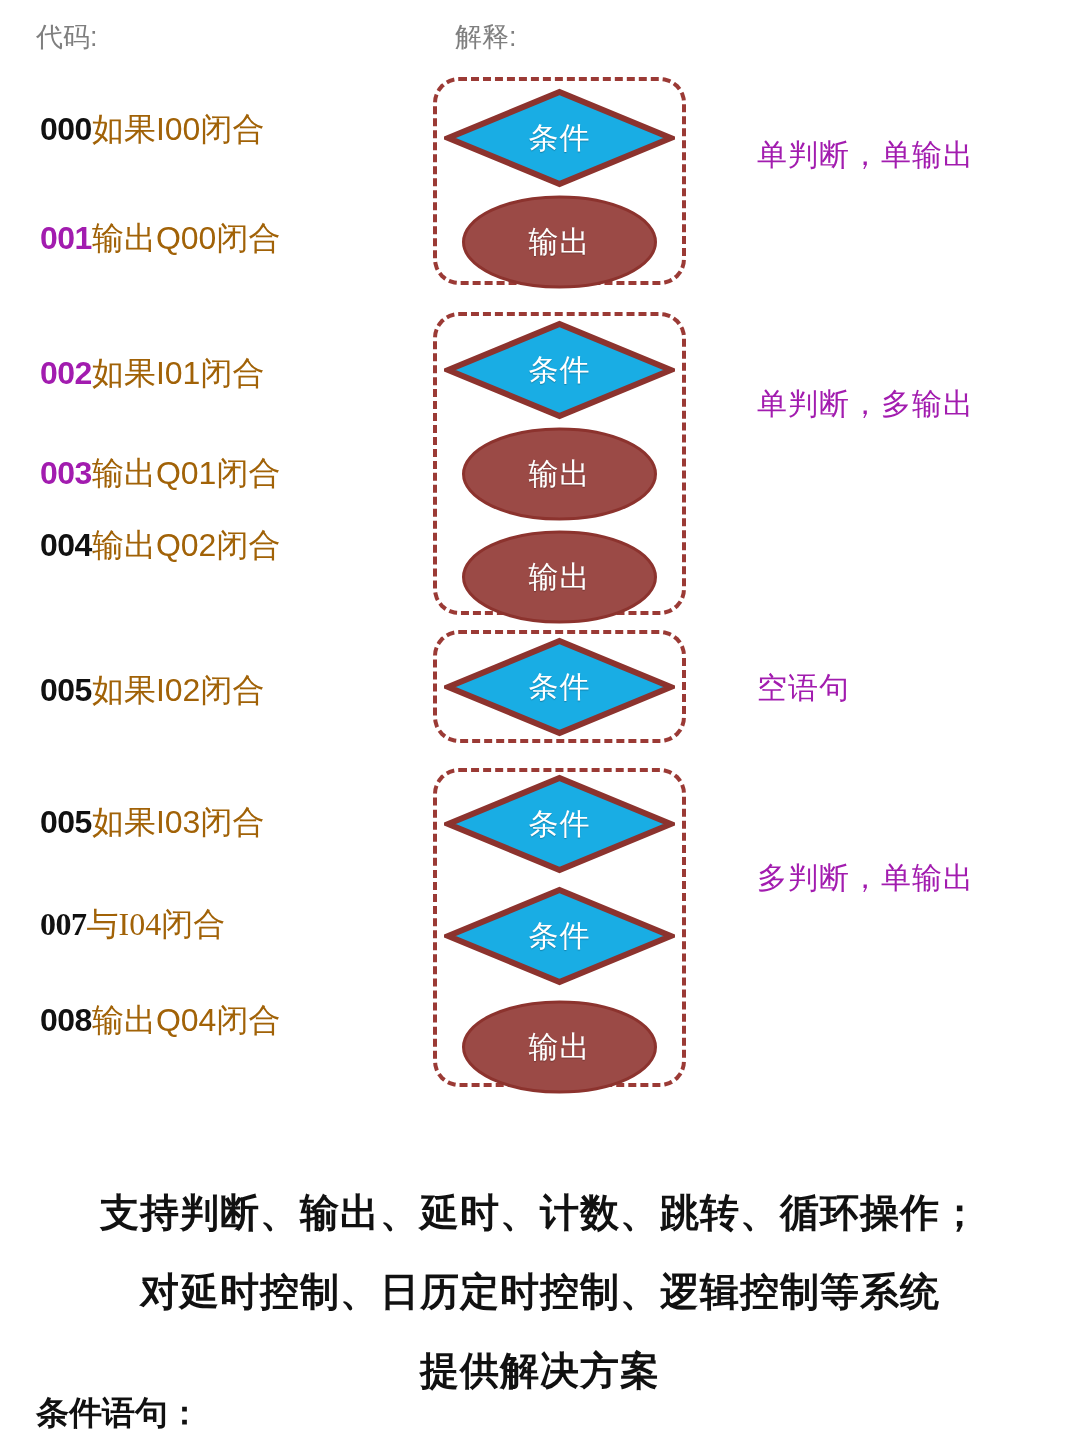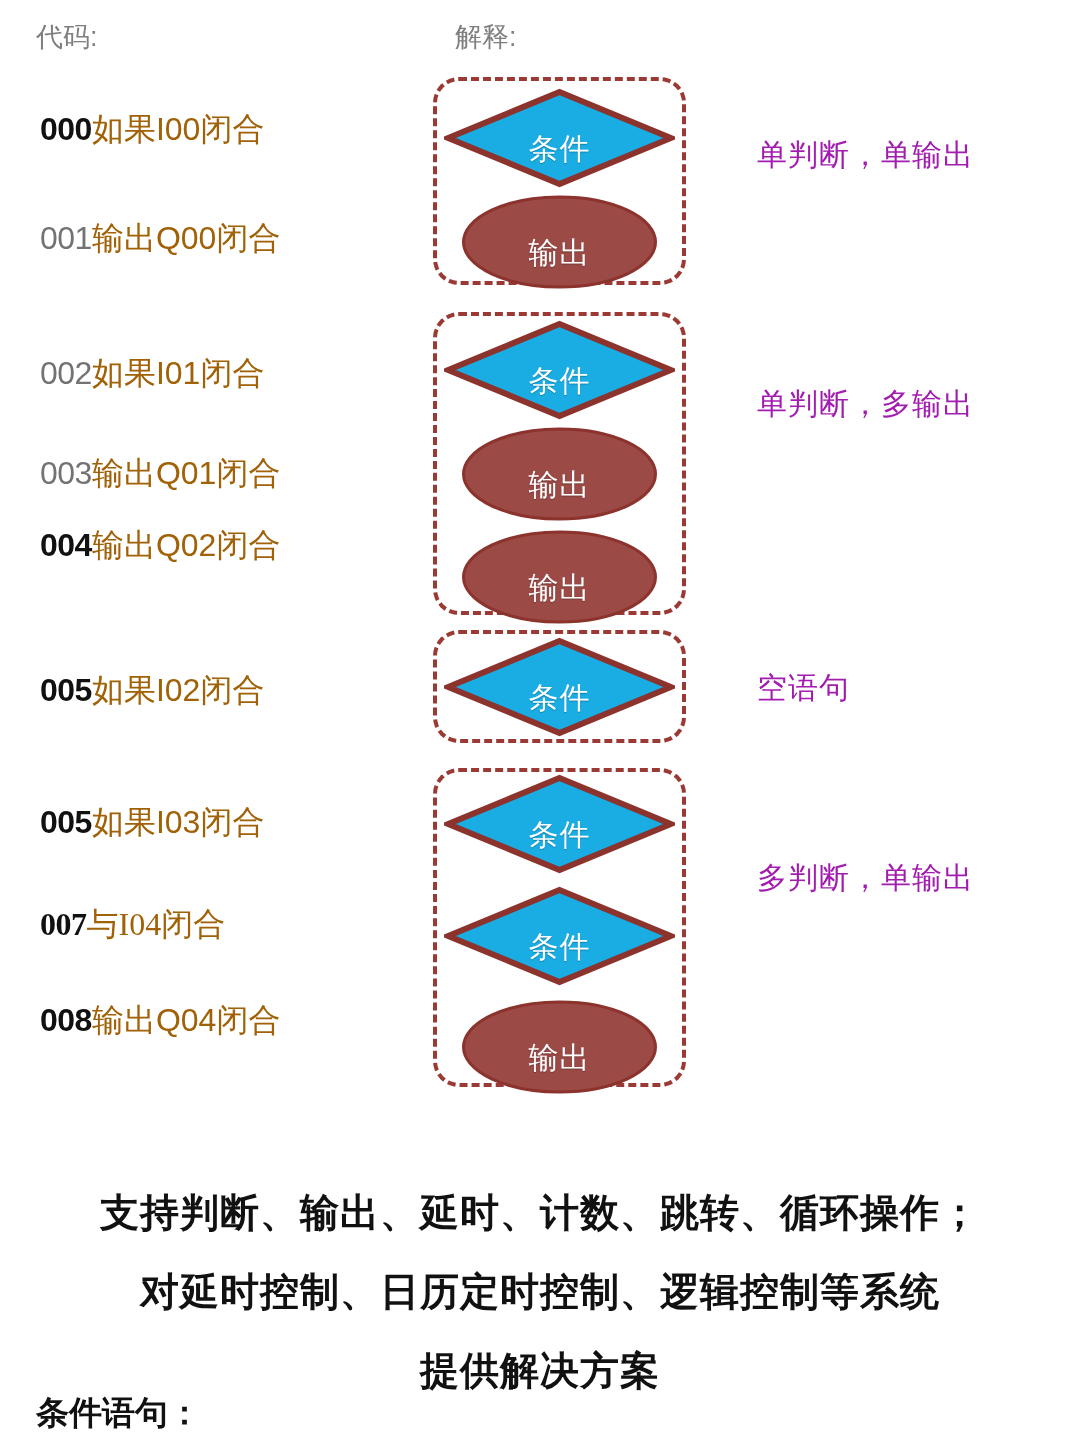--- a/index.html
+++ b/index.html
@@ -34,22 +34,22 @@
     line-height: 1;
     white-space: nowrap;
     color: #808080;
   }
   .code-line .num {
     color: #111111;
     font-weight: bold;
     letter-spacing: -0.5px;
   }
   .code-line .num.plain {
-    color: #737373;
-    font-weight: normal;
+    color: #a21caf;
+    font-weight: bold;
     text-align: right;
   }
   .code-line .body { color: #a16207; font-weight: normal; }
 
   
   .expl-line {
     position: absolute;
     left: 757px;
     color: #a21caf;
     font-size: 30px;
@@ -72,21 +72,21 @@
   
   .shape-wrap {
     position: absolute;
     left: 444px;
     width: 231px;
     height: 100px;
   }
   .shape-wrap svg { display: block; width: 231px; height: 100px; }
   .shape-label {
     position: absolute;
-    left: 0; top: 11px;
+    left: 0; top: 0;
     width: 231px; height: 100px;
     display: flex;
     align-items: center;
     justify-content: center;
     color: #ffffff;
     font-size: 30px;
     letter-spacing: 1px;
     pointer-events: none;
     text-shadow: 0 1px 1px rgba(0,0,0,0.25);
   }

